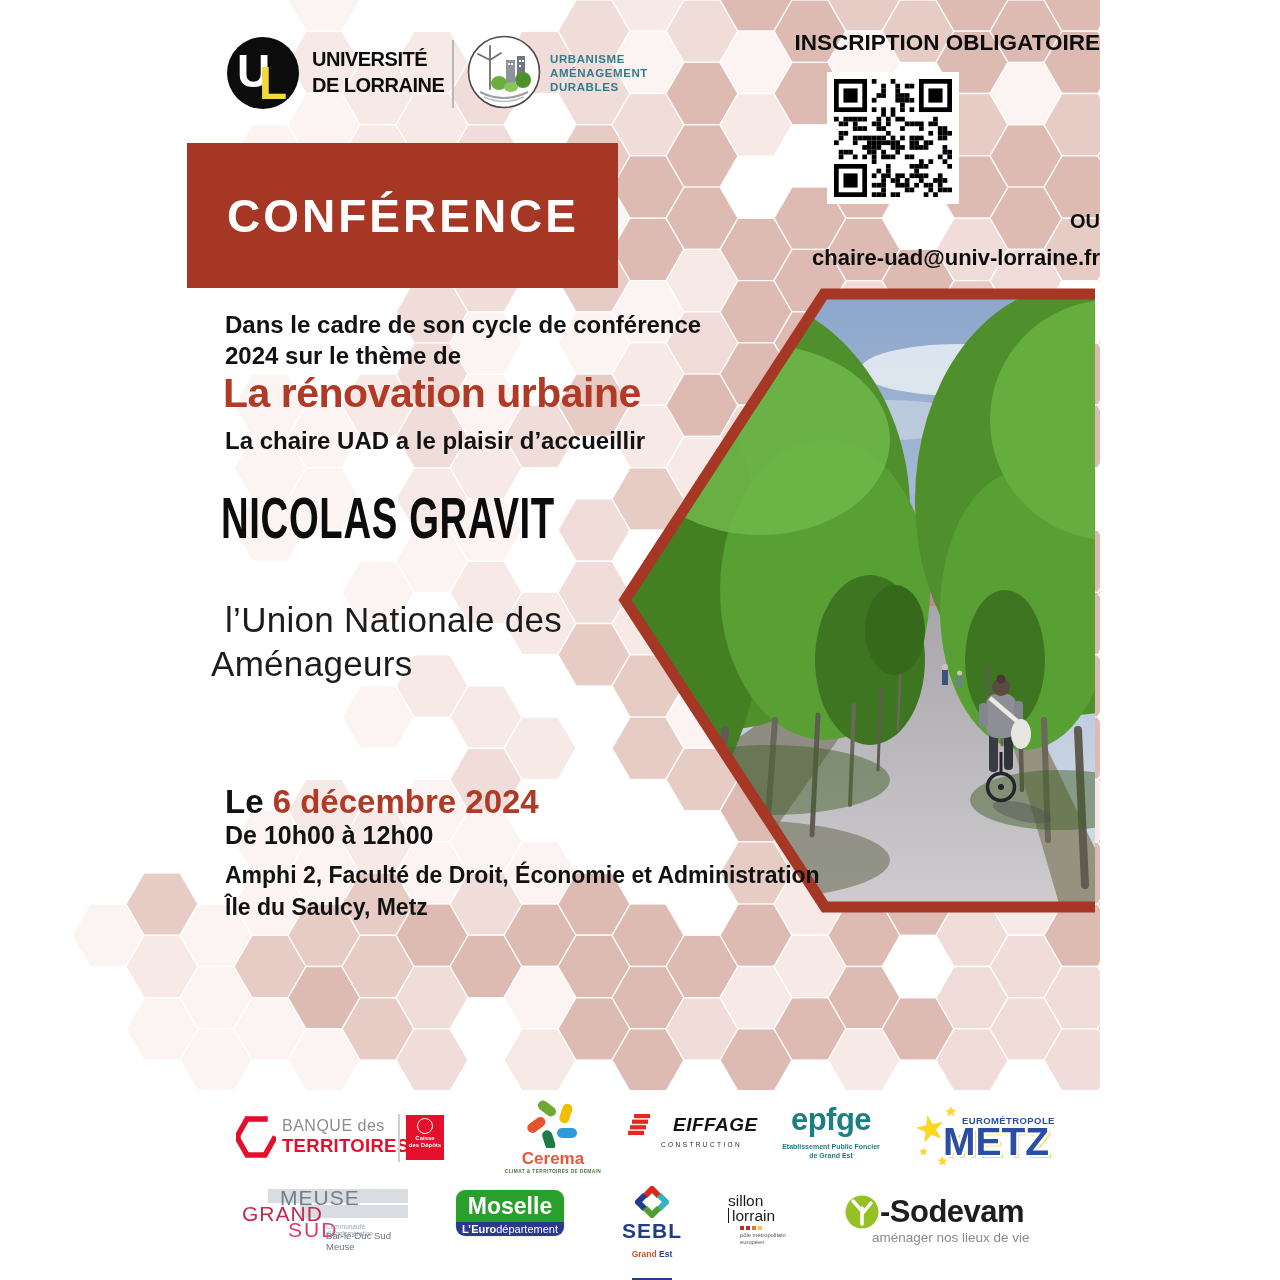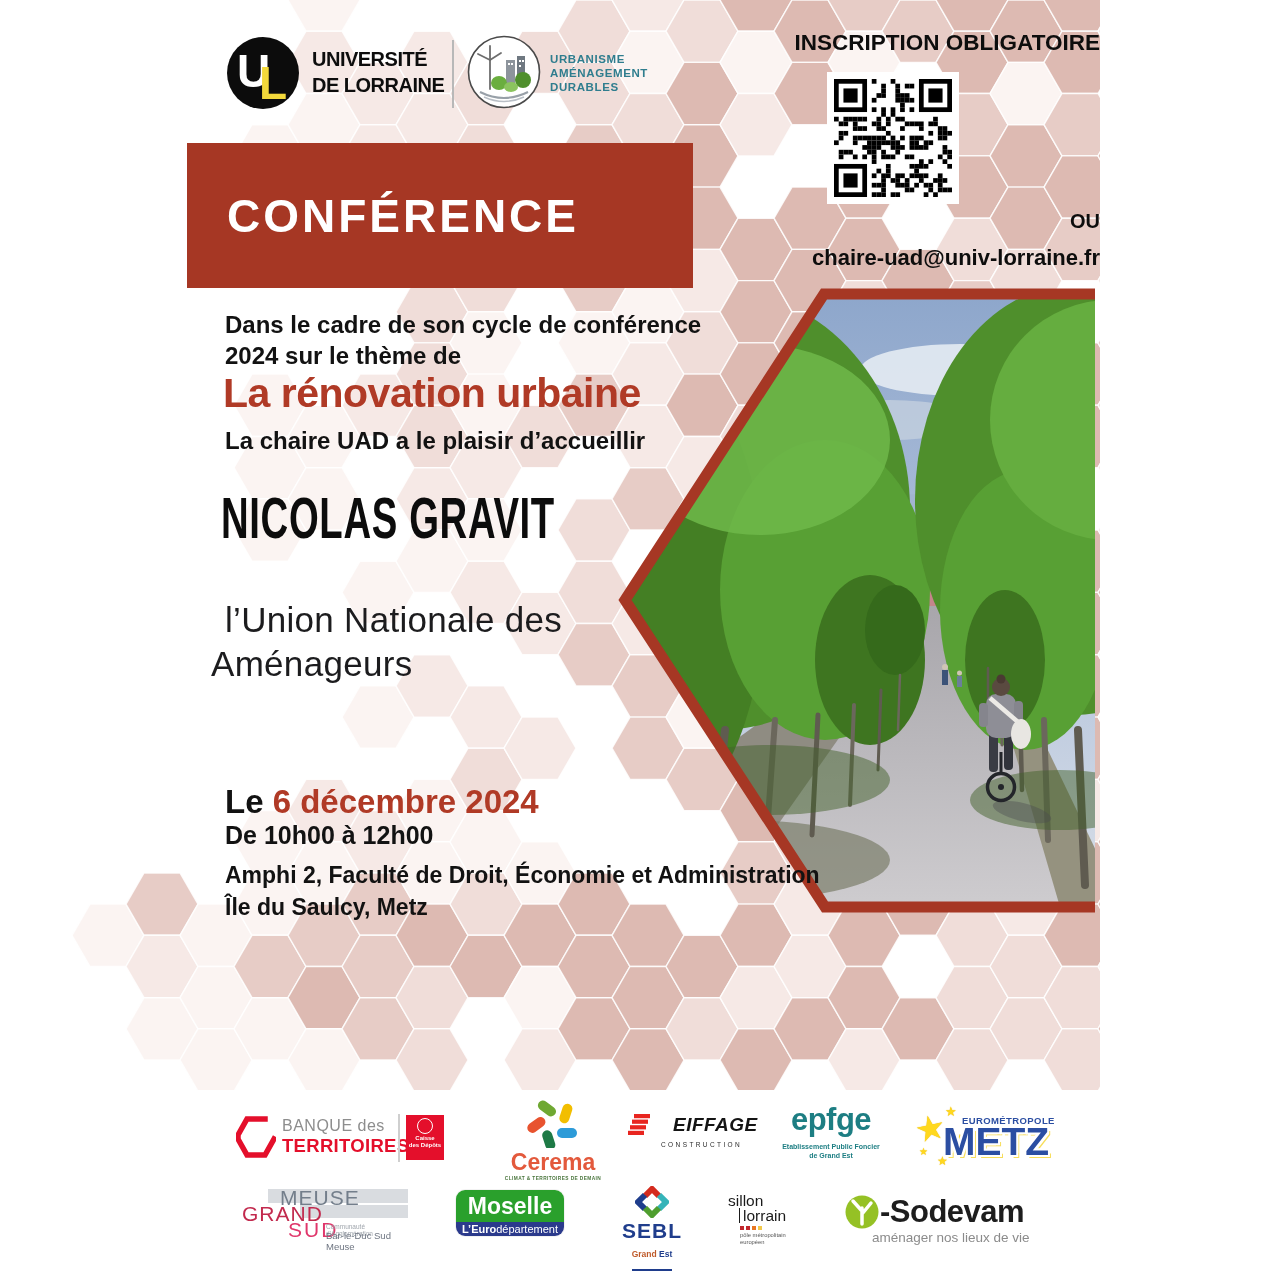--- a/index.html
+++ b/index.html
@@ -21,21 +21,21 @@
                 letter-spacing:0.6px;color:var(--teal);}
 
   
   .register{left:690px;top:0;width:410px;z-index:2;text-align:right;}
   .register-title{position:absolute;left:0;top:30px;width:410px;font-weight:bold;font-size:22.5px;color:#0d0d0d;}
   .qr-box{position:absolute;left:137px;top:72px;width:132px;height:132px;background:#fff;padding:7px;box-sizing:border-box;}
   .register-or{position:absolute;left:0;top:210px;width:410px;font-weight:bold;font-size:20px;color:#0d0d0d;}
   .register-email{position:absolute;left:0;top:245px;width:410px;font-weight:bold;font-size:22px;color:#0d0d0d;}
 
   
-  .banner{left:187px;top:143px;width:506px;height:145px;background:var(--brick-red);z-index:2;
+  .banner{left:187px;top:143px;width:431px;height:145px;background:var(--brick-red);z-index:2;
           display:flex;align-items:center;box-sizing:border-box;padding-left:40px;}
   .banner-title{color:#fff;font-weight:bold;font-size:46px;letter-spacing:3px;}
 
   
   .intro1{left:225px;top:311px;font-weight:bold;font-size:24px;color:#121212;z-index:2;}
   .intro2{left:225px;top:342px;font-weight:bold;font-size:24px;color:#121212;z-index:2;}
   .theme{left:223px;top:370px;font-weight:bold;font-size:41px;color:var(--accent-red);z-index:2;letter-spacing:-0.5px;}
   .invite{left:225px;top:427px;font-weight:bold;font-size:24px;color:#121212;z-index:2;}
 
   
@@ -62,21 +62,21 @@
   .bdt-line1{position:absolute;left:46px;top:7px;font-size:16px;color:#8d8d8d;letter-spacing:0.5px;}
   .bdt-line2{position:absolute;left:46px;top:25px;font-size:18.5px;font-weight:bold;color:var(--bdt-red);letter-spacing:0.3px;}
   .bdt-sep{position:absolute;left:162px;top:4px;width:1.5px;height:48px;background:#cfcfcf;}
   .caisse{position:absolute;left:170px;top:5px;width:38px;height:45px;background:var(--bdt-red);
           color:#fff;text-align:center;font-weight:bold;}
   .caisse .emblem{width:14px;height:14px;border:1.6px solid #fff;border-radius:50%;margin:3px auto 1px;}
   .caisse .c1{font-size:6px;line-height:6.5px;}
   .caisse .c2{font-size:6px;line-height:6.5px;}
 
   .cerema{left:498px;top:1100px;width:110px;text-align:center;}
-  .cerema-name{font-size:23px;font-weight:bold;color:var(--cerema-orange);margin-top:1px;}
+  .cerema-name{font-size:17px;font-weight:bold;color:var(--cerema-orange);margin-top:1px;}
   .cerema-tag{font-size:4.8px;letter-spacing:0.4px;color:#49753c;font-weight:bold;}
 
   .eiffage{left:628px;top:1112px;width:130px;}
   .eiffage-row{display:flex;align-items:center;gap:19px;}
   .eiffage-name{font-size:19px;font-weight:bold;font-style:italic;color:#141414;letter-spacing:0.5px;}
   .eiffage-sub{font-size:6.5px;letter-spacing:2.4px;color:#2a2a2a;margin:3px 0 0 33px;}
 
   .epfge{left:775px;top:1102px;width:112px;text-align:center;}
   .epfge-name{font-size:31px;font-weight:bold;color:var(--epfge-teal);letter-spacing:-0.5px;}
   .epfge-sub{font-size:7px;font-weight:bold;color:var(--epfge-teal);line-height:9px;margin-top:4px;}
@@ -97,26 +97,26 @@
 
   .moselle{left:456px;top:1190px;width:108px;height:46px;border-radius:9px;overflow:hidden;
            box-shadow:0 0 0 1px rgba(0,0,0,0.05);}
   .moselle-green{height:32px;background:var(--moselle-green);display:flex;align-items:center;justify-content:center;}
   .moselle-name{color:#fff;font-size:23px;font-weight:bold;}
   .moselle-blue{height:14px;background:var(--moselle-blue);color:#fff;text-align:center;font-size:11px;line-height:14px;}
   .moselle-blue .b{font-weight:bold;}
 
   .sebl{left:612px;top:1186px;width:80px;text-align:center;}
   .sebl-name{font-size:21px;font-weight:bold;color:var(--sebl-navy);letter-spacing:1px;margin-top:1px;}
-  .sebl-sub{font-size:8.5px;font-weight:bold;border-bottom:2px solid var(--sebl-navy);display:inline-block;padding-bottom:10px;}
+  .sebl-sub{font-size:8.5px;font-weight:bold;border-bottom:2px solid var(--sebl-navy);display:inline-block;padding-bottom:19px;}
   .sebl-sub .g{color:#bf5a2a;} .sebl-sub .e{color:var(--sebl-navy);}
 
   .sillon{left:728px;top:1194px;width:95px;color:#1a1a1a;}
   .sillon-l1{font-size:15.5px;line-height:14px;}
-  .sillon-l2{font-size:15.5px;line-height:15px;margin-left:11px;border-left:1.5px solid #1a1a1a;padding-left:3px;}
+  .sillon-l2{font-size:15.5px;line-height:15px;border-left:1.5px solid #1a1a1a;padding-left:3px;}
   .sillon-sq{display:flex;gap:2px;margin:3px 0 2px 12px;}
   .sillon-sq i{width:4px;height:4px;display:block;}
   .sillon-s{font-size:5.8px;color:#555;line-height:7px;margin-left:12px;}
 
   .sodevam{left:840px;top:1192px;width:215px;height:54px;}
   .sodevam-name{position:absolute;left:40px;top:2px;font-size:31px;font-weight:bold;color:#1d1d1d;letter-spacing:-0.5px;}
   .sodevam-tag{position:absolute;left:32px;top:38px;font-size:13.5px;color:#8b8b8b;}
 </style>
 </head>
 <body>

